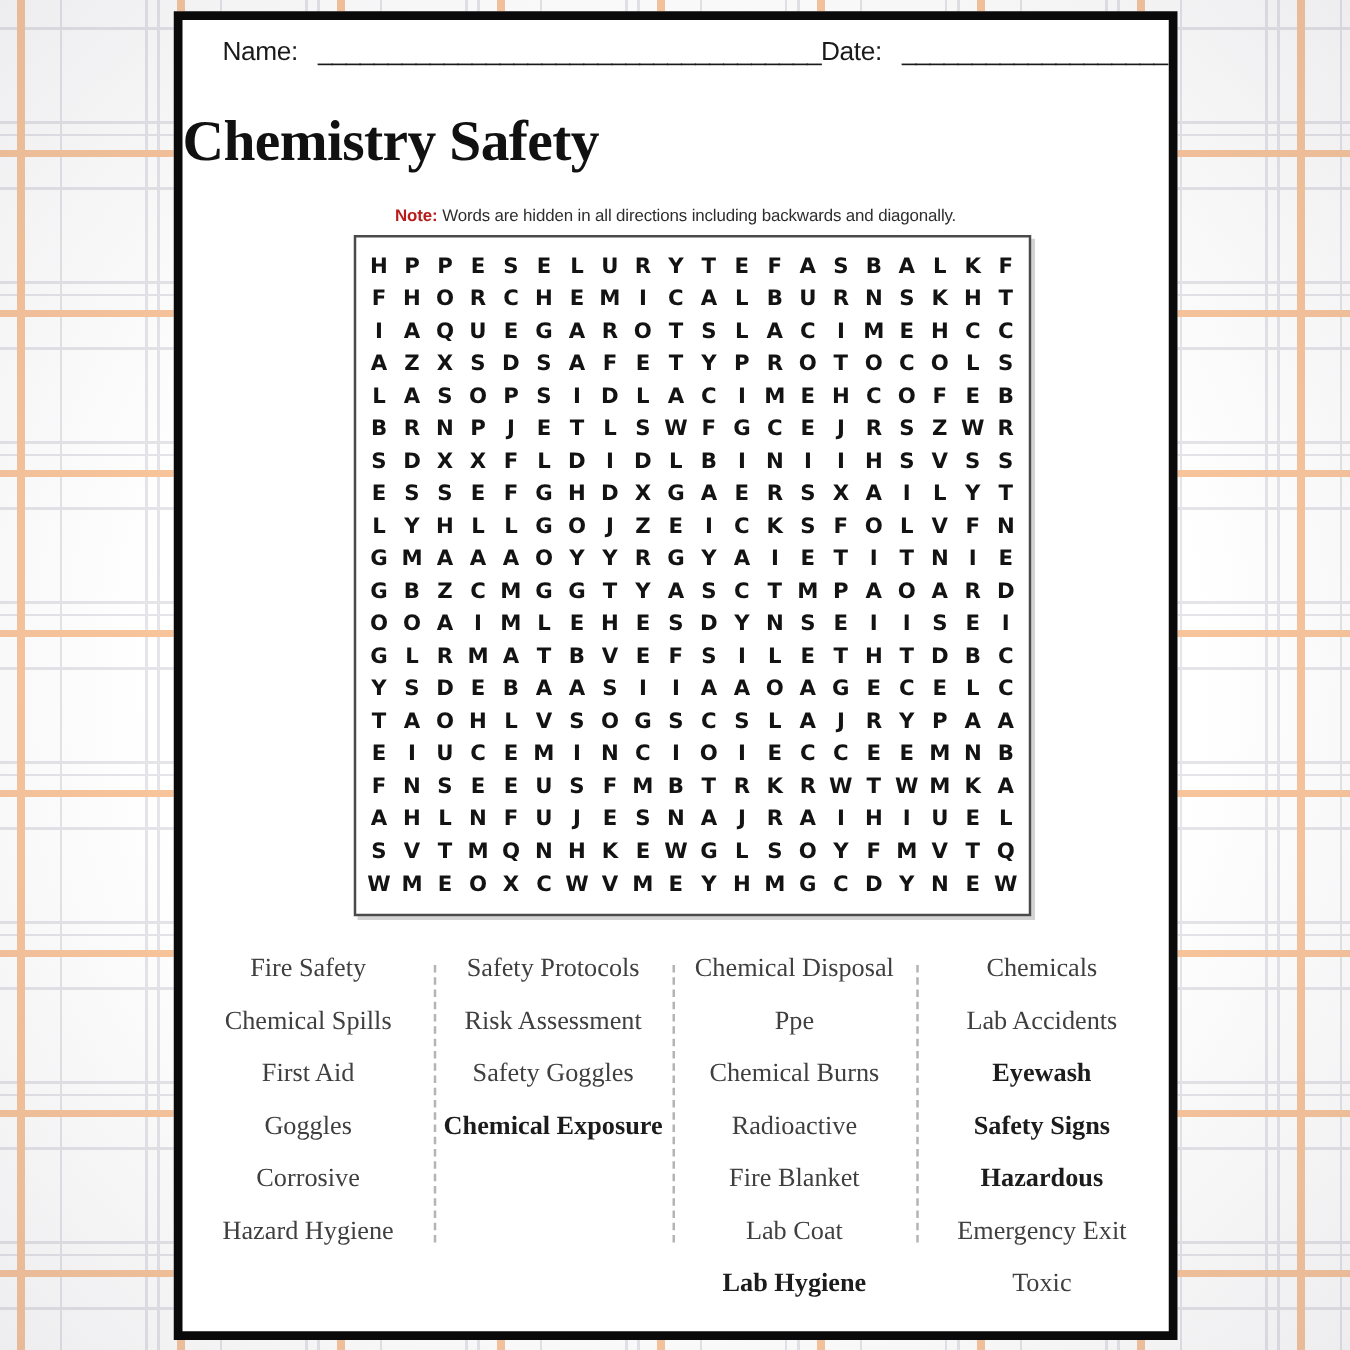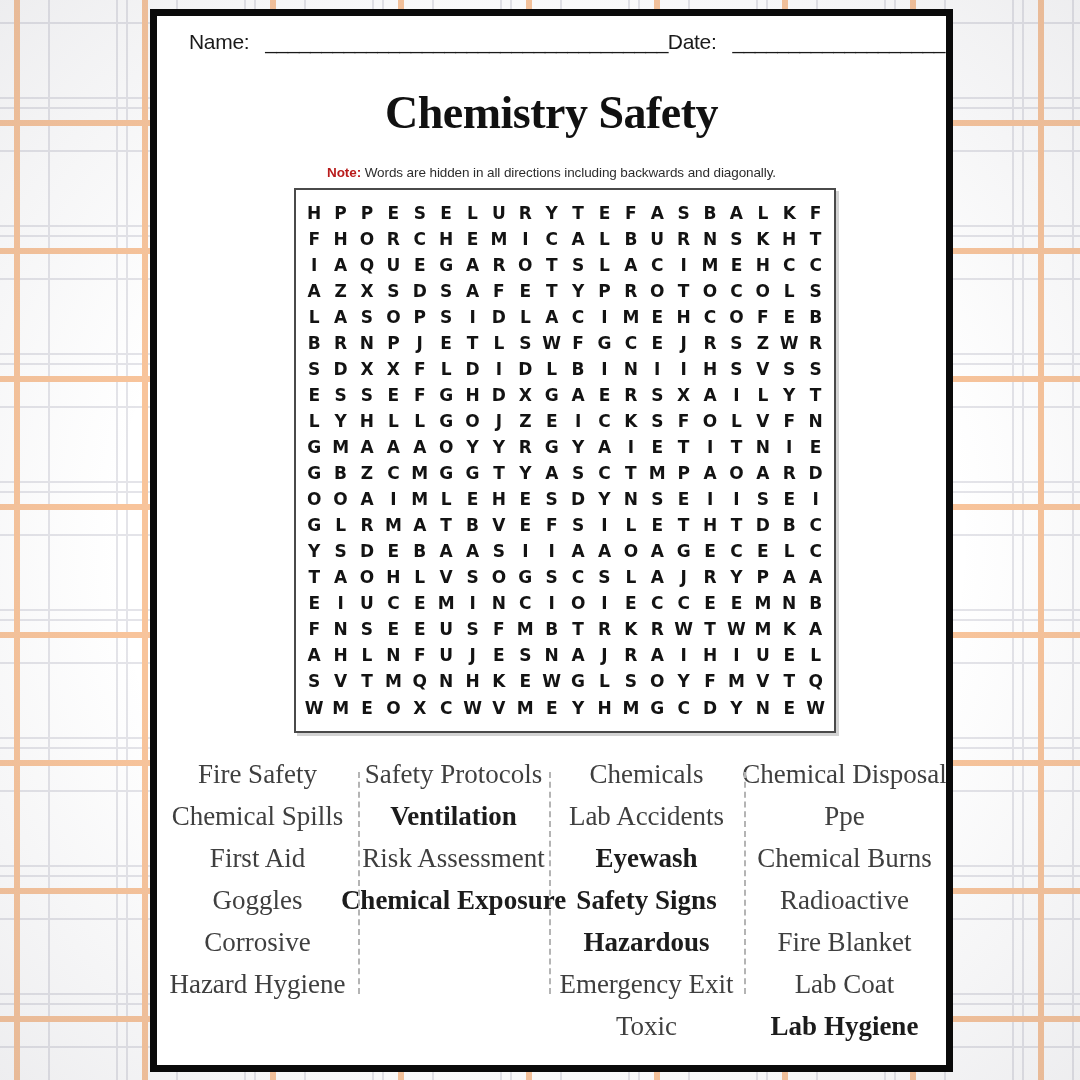--- a/index.html
+++ b/index.html
@@ -11,32 +11,32 @@
       repeating-linear-gradient(90deg, transparent 0px, transparent 14px, #f8c49b 14px, #f8c49b 20px, transparent 20px, transparent 128px),
       repeating-linear-gradient(180deg, transparent 0px, transparent 120px, #f8c49b 120px, #f8c49b 126px, transparent 126px, transparent 128px),
       repeating-linear-gradient(90deg, transparent 0px, transparent 48px, #e4e4e9 48px, #e4e4e9 50px, transparent 50px, transparent 116px, #e4e4e9 116px, #e4e4e9 118px, transparent 118px, transparent 126px, #e4e4e9 126px, #e4e4e9 128px, transparent 128px, transparent 128px),
       repeating-linear-gradient(180deg, transparent 0px, transparent 22px, #e4e4e9 22px, #e4e4e9 24px, transparent 24px, transparent 97px, #e4e4e9 97px, #e4e4e9 99px, transparent 99px, transparent 107px, #e4e4e9 107px, #e4e4e9 109px, transparent 109px, transparent 128px);
   }
   body::after{
     content:'';position:absolute;inset:0;z-index:0;pointer-events:none;
     background:radial-gradient(ellipse at 50% 50%, rgba(255,255,255,0) 55%, rgba(110,110,125,0.12) 100%);
   }
   .page{
-    position:absolute;left:150px;top:9px;width:803px;height:1063px;z-index:1;
+    position:absolute;left:139px;top:9px;width:803px;height:1063px;z-index:1;
     background:#ffffff;border:7px solid #0a0a0a;box-sizing:border-box;
   }
   .name-date-row{
     margin:14px 40px 0 32px;display:flex;justify-content:space-between;
     font-family:"Liberation Sans",sans-serif;font-size:21px;color:#1a1a1a;
     letter-spacing:-0.3px;white-space:nowrap;
   }
   .field{display:flex;align-items:baseline;}
   .blank-line{letter-spacing:-0.5px;margin-left:16px;}
   .title{
-    margin:34px 0 0 0;text-align:center;
+    margin:34px 0 0 0;text-align:left;
     font-family:"Liberation Serif",serif;font-weight:700;font-size:46px;line-height:1.1;
     color:#111;letter-spacing:-0.5px;
   }
   .note{
     margin:26px 0 0 0;text-align:center;
     font-family:"Liberation Sans",sans-serif;font-size:13.5px;color:#2d2d2d;letter-spacing:-0.1px;
   }
   .note b{color:#b91c1c;}
   .gridbox{
     box-sizing:border-box;width:542px;margin:8px 0 0 137px;
@@ -44,21 +44,21 @@
     display:grid;grid-template-columns:repeat(20,26.4px);grid-auto-rows:26.05px;
     box-shadow:3px 3px 0 rgba(130,130,130,0.35);
   }
   .cell{
     display:flex;align-items:center;justify-content:center;
     font-family:"DejaVu Sans",sans-serif;font-weight:700;font-size:17px;color:#131313;
   }
   .words{
     position:relative;margin-top:21px;
     display:grid;grid-template-columns:201px 191px 195px 201px;
-    font-family:"Liberation Serif",serif;font-size:27px;color:#3f3f3f;text-align:center;
+    font-family:"Liberation Serif",serif;font-size:21px;color:#3f3f3f;text-align:center;
   }
   .word{height:42px;display:flex;align-items:center;justify-content:center;white-space:nowrap;}
   .word.em{font-weight:700;color:#1c1c1c;}
   .sep{position:absolute;top:18px;height:222px;width:0;border-left:2px dashed #b4b4b4;}
   .sep1{left:201px}.sep2{left:392px}.sep3{left:587px}
 </style>
 </head>
 <body>
 
 <div class="page">
@@ -488,37 +488,37 @@
   <div>
         <div class="word">Fire Safety</div>
         <div class="word">Chemical Spills</div>
         <div class="word">First Aid</div>
         <div class="word">Goggles</div>
         <div class="word">Corrosive</div>
         <div class="word">Hazard Hygiene</div>
       </div>
       <div>
         <div class="word">Safety Protocols</div>
-        <div class="word em">Ventilation</div>
         <div class="word">Risk Assessment</div>
+        <div class="word">Safety Goggles</div>
         <div class="word em">Chemical Exposure</div>
+      </div>
+      <div>
+        <div class="word">Chemical Disposal</div>
+        <div class="word">Ppe</div>
+        <div class="word">Chemical Burns</div>
+        <div class="word">Radioactive</div>
+        <div class="word">Fire Blanket</div>
+        <div class="word">Lab Coat</div>
+        <div class="word em">Lab Hygiene</div>
       </div>
       <div>
         <div class="word">Chemicals</div>
         <div class="word">Lab Accidents</div>
         <div class="word em">Eyewash</div>
         <div class="word em">Safety Signs</div>
         <div class="word em">Hazardous</div>
         <div class="word">Emergency Exit</div>
         <div class="word">Toxic</div>
       </div>
-      <div>
-        <div class="word">Chemical Disposal</div>
-        <div class="word">Ppe</div>
-        <div class="word">Chemical Burns</div>
-        <div class="word">Radioactive</div>
-        <div class="word">Fire Blanket</div>
-        <div class="word">Lab Coat</div>
-        <div class="word em">Lab Hygiene</div>
-      </div>
     </div>
 
 </div>
 
 </body></html>

